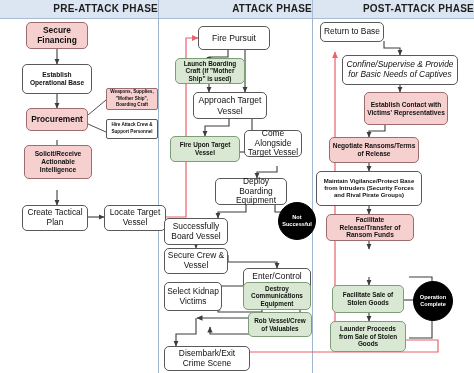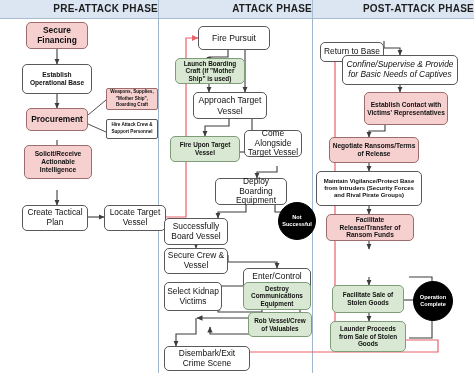--- a/index.html
+++ b/index.html
@@ -150,21 +150,21 @@
   <div class="node plain" style="left:243px;top:268px;width:68px;height:27px;">Enter/Control Bridge</div>
 
   <div class="node plain" style="left:164px;top:282px;width:58px;height:29px;">Select Kidnap Victims</div>
 
   <div class="node green" style="left:243px;top:282px;width:68px;height:28px;">Destroy Communications Equipment</div>
 
   <div class="node green" style="left:248px;top:312px;width:64px;height:25px;">Rob Vessel/Crew of Valuables</div>
 
   <div class="node plain" style="left:164px;top:346px;width:86px;height:25px;">Disembark/Exit Crime Scene</div>
 
-  <div class="node plain" style="left:320px;top:22px;width:64px;height:20px;margin-top:20px;">Return to Base</div>
+  <div class="node plain" style="left:320px;top:22px;width:64px;height:20px;">Return to Base</div>
 
   <div class="node plain" style="left:342px;top:55px;width:116px;height:30px;font-style:italic;">Confine/Supervise &amp; Provide for Basic Needs of Captives</div>
 
   <div class="node pink sm" style="left:364px;top:92px;width:84px;height:33px;">Establish Contact with Victims' Representatives</div>
 
   <div class="node pink sm" style="left:329px;top:137px;width:90px;height:26px;">Negotiate Ransoms/Terms of Release</div>
 
   <div class="node plain" style="left:316px;top:171px;width:106px;height:35px;font-size:6px;font-weight:bold;">Maintain Vigilance/Protect Base from Intruders (Security Forces and Rival Pirate Groups)</div>
 
   <div class="node pink sm" style="left:326px;top:214px;width:88px;height:27px;">Facilitate Release/Transfer of Ransom Funds</div>

